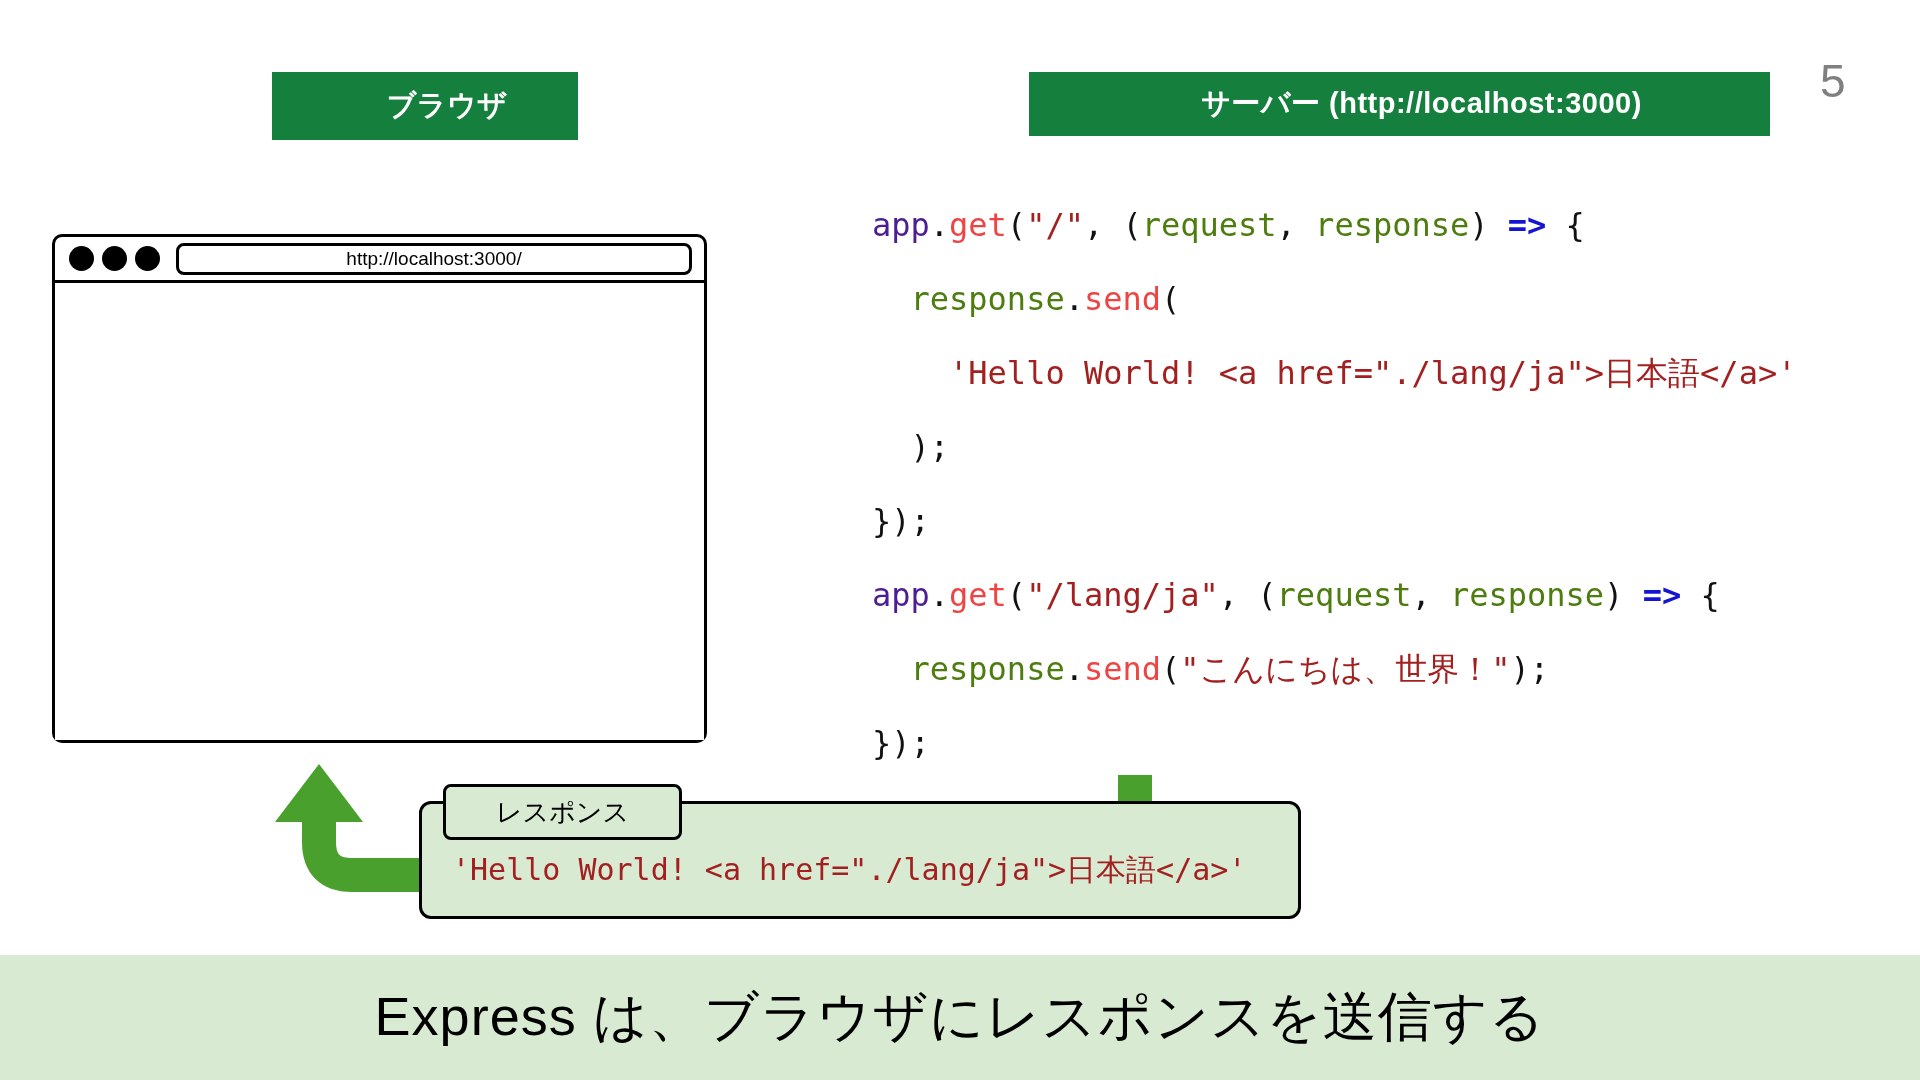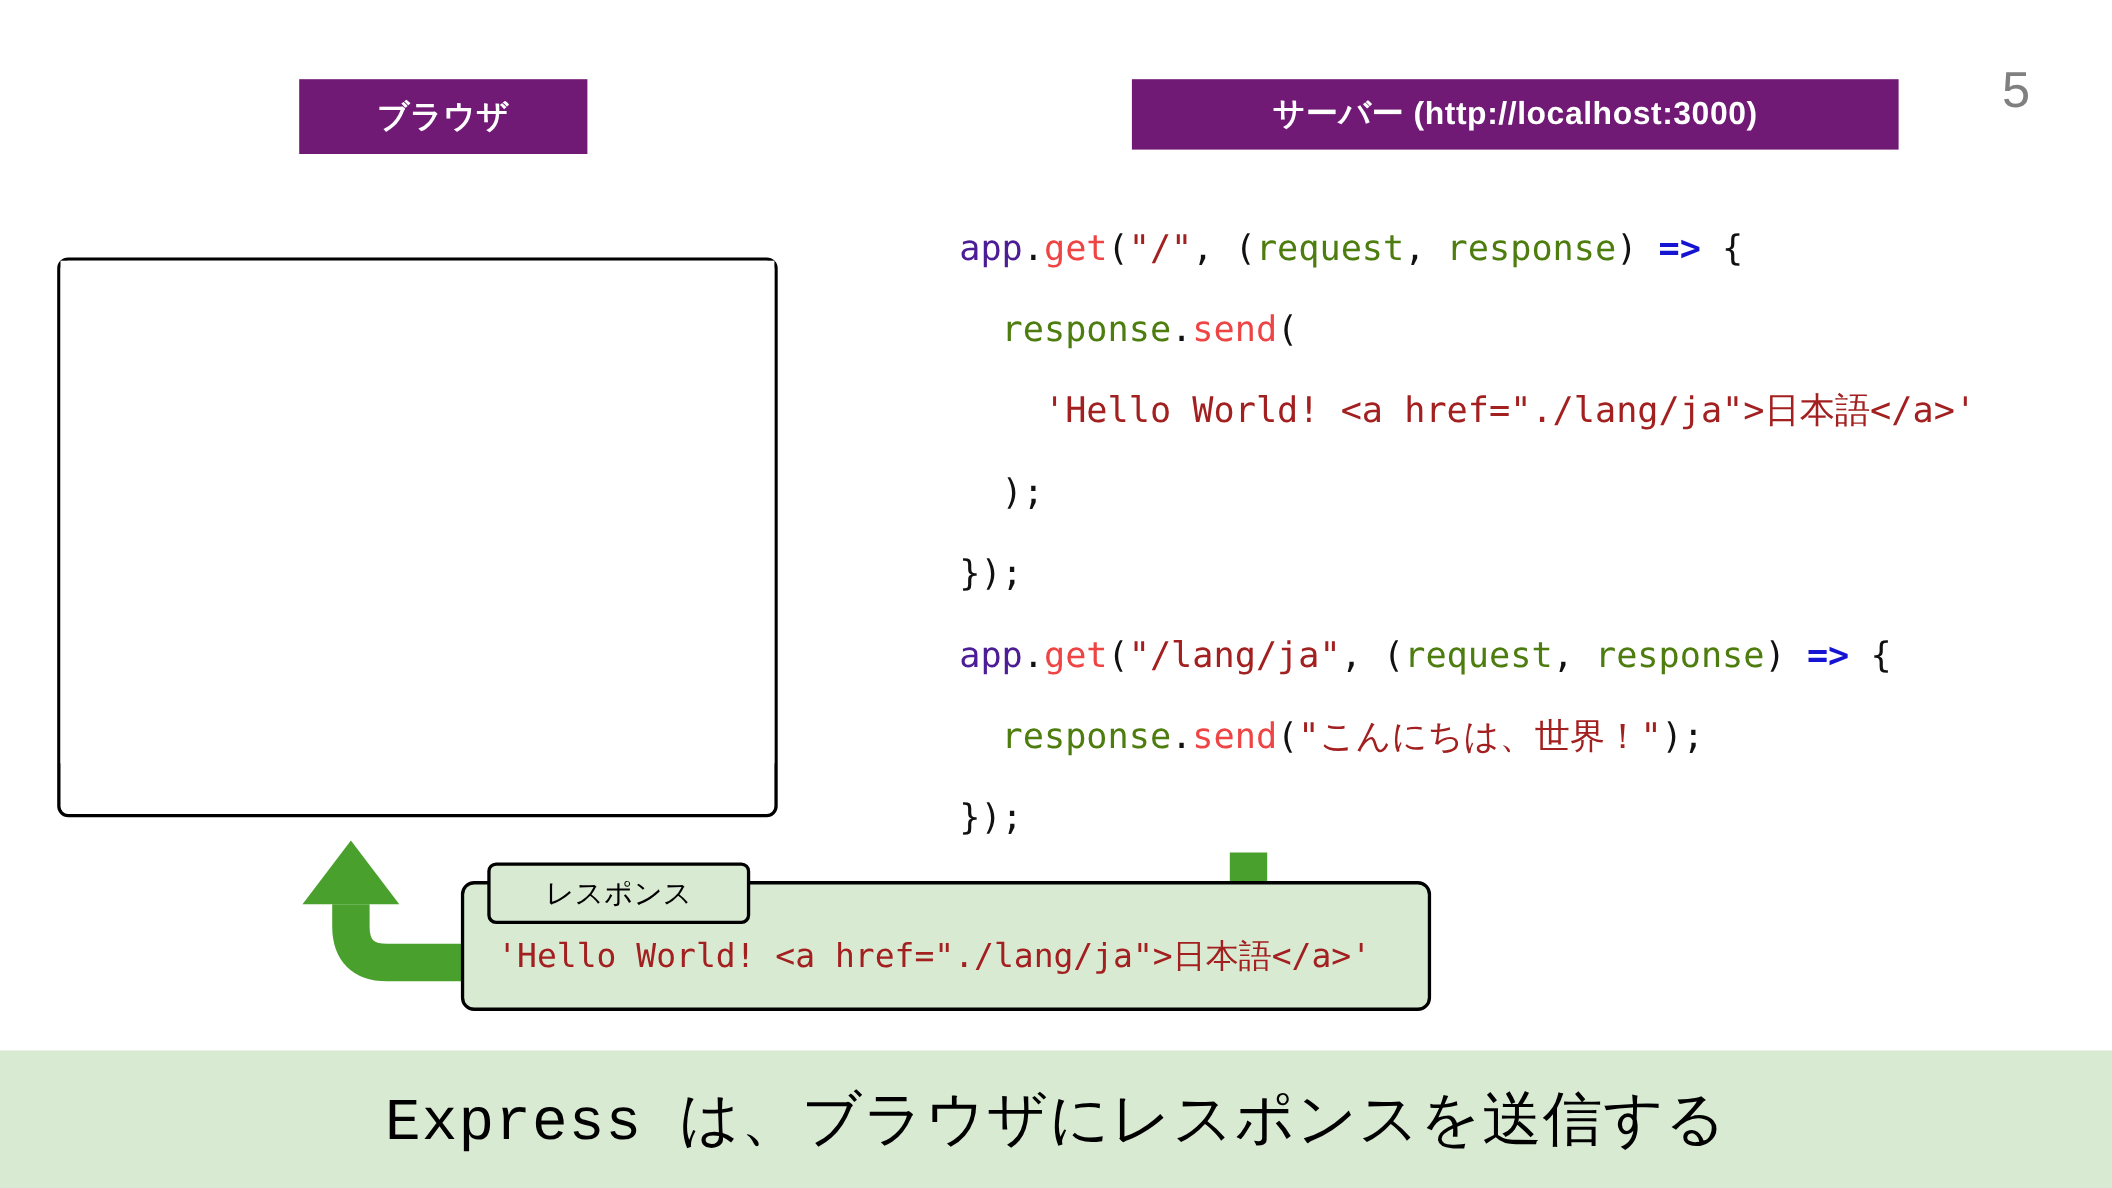--- a/index.html
+++ b/index.html
@@ -22,27 +22,28 @@
     left: 1820px;
     font-size: 46px;
     color: #808080;
     font-family: "Liberation Sans", sans-serif;
     line-height: 1;
   }
 
   
   .hdr {
     position: absolute;
-    background: #701a75;
+    background: #15803d;
     color: #ffffff;
     font-weight: bold;
     display: flex;
     align-items: center;
     justify-content: center;
     letter-spacing: 0.5px;
+    padding-left: 44px;
   }
   .hdr-browser {
     left: 272px;
     top: 72px;
     width: 262px;
     height: 68px;
     font-size: 29px;
   }
   .hdr-server {
     left: 1029px;
@@ -179,33 +180,39 @@
     width: 1920px;
     height: 125px;
     background: #d9ead3;
     display: flex;
     align-items: center;
     justify-content: center;
   }
   .caption-text {
     font-size: 54px;
     color: #000000;
-    font-family: Liberation Mono, monospace;
+    font-family: Liberation Sans, sans-serif;
     letter-spacing: 1px;
   }
 </style>
 </head>
 <body>
 
 <div class="page-number">5</div>
 
 <div class="hdr hdr-browser">ブラウザ</div>
 <div class="hdr hdr-server">サーバー (http://localhost:3000)</div>
 
 <div class="browser">
+  <div class="browser-chrome">
+    <span class="dot"></span>
+    <span class="dot"></span>
+    <span class="dot"></span>
+    <div class="urlbar">http://localhost:3000/</div>
+  </div>
   <div class="browser-viewport"></div>
 </div>
 
 <div class="code"><div class="line"><span class="tok-obj">app</span><span class="tok-punc">.</span><span class="tok-fn">get</span><span class="tok-punc">(</span><span class="tok-str">"/"</span><span class="tok-punc">, </span><span class="tok-punc">(</span><span class="tok-param">request</span><span class="tok-punc">, </span><span class="tok-param">response</span><span class="tok-punc">)</span><span class="tok-punc"> </span><span class="tok-arrow">=&gt;</span><span class="tok-punc"> {</span></div><div class="line"><span>  </span><span class="tok-param">response</span><span class="tok-punc">.</span><span class="tok-fn">send</span><span class="tok-punc">(</span></div><div class="line"><span>    </span><span class="tok-str">'Hello World! &lt;a href="./lang/ja"&gt;日本語&lt;/a&gt;'</span></div><div class="line"><span>  </span><span class="tok-punc">);</span></div><div class="line"><span class="tok-punc">});</span></div><div class="line"><span class="tok-obj">app</span><span class="tok-punc">.</span><span class="tok-fn">get</span><span class="tok-punc">(</span><span class="tok-str">"/lang/ja"</span><span class="tok-punc">, </span><span class="tok-punc">(</span><span class="tok-param">request</span><span class="tok-punc">, </span><span class="tok-param">response</span><span class="tok-punc">)</span><span class="tok-punc"> </span><span class="tok-arrow">=&gt;</span><span class="tok-punc"> {</span></div><div class="line"><span>  </span><span class="tok-param">response</span><span class="tok-punc">.</span><span class="tok-fn">send</span><span class="tok-punc">(</span><span class="tok-str">"こんにちは、世界！"</span><span class="tok-punc">);</span></div><div class="line"><span class="tok-punc">});</span></div></div>
 
 <svg class="pipe-svg" viewBox="0 0 1160 130">
   <path d="M 855 5
            L 855 72
            Q 855 105 822 105
            L 72 105

